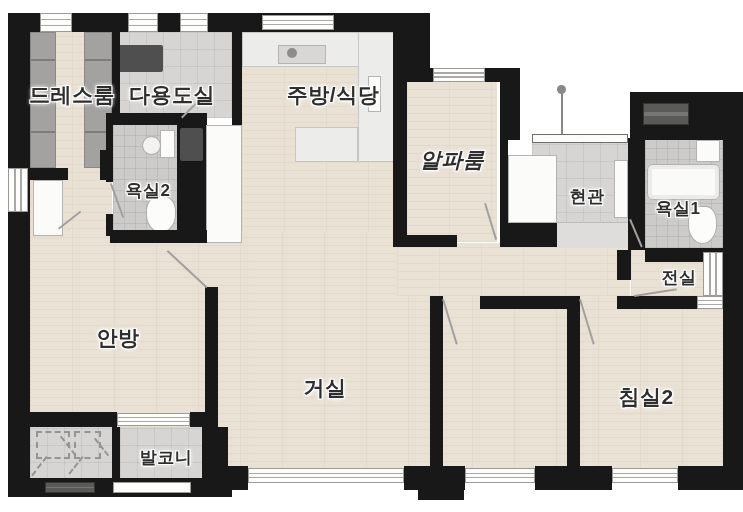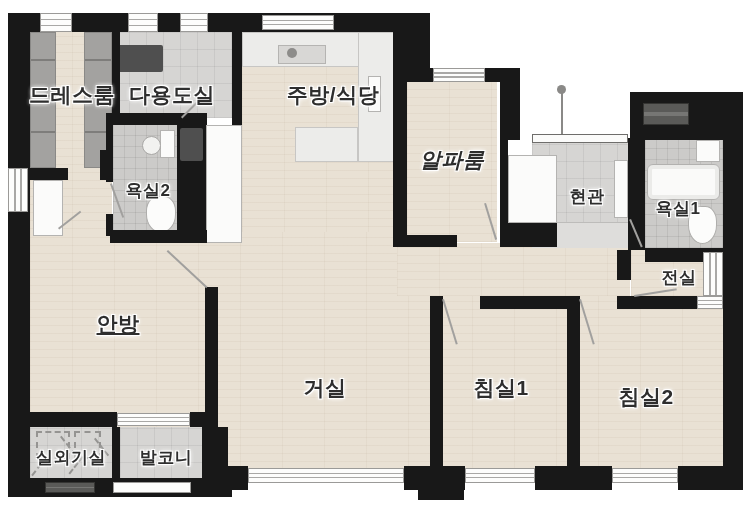--- a/index.html
+++ b/index.html
@@ -165,20 +165,18 @@
   <div class="door" style="left:634px;top:295px;width:43px;height:2px;transform:rotate(-9deg);"></div>
 
   <div class="label lg" style="left:72px;top:95px;">드레스룸</div>
   <div class="label lg" style="left:172px;top:95px;">다용도실</div>
   <div class="label lg" style="left:300px;top:95px;margin-left:33px;">주방/식당</div>
   <div class="label lg" style="left:452px;top:160px;font-style:italic;">알파룸</div>
   <div class="label sm" style="left:587px;top:196px;">현관</div>
   <div class="label sm" style="left:678px;top:208px;">욕실1</div>
   <div class="label sm" style="left:148px;top:190px;">욕실2</div>
   <div class="label sm" style="left:679px;top:277px;">전실</div>
-  <div class="label lg" style="left:118px;top:324px;text-decoration:underline;">안방</div>
+  <div class="label lg" style="left:118px;top:338px;">안방</div>
   <div class="label lg" style="left:325px;top:388px;">거실</div>
-  <div class="label lg" style="left:501px;top:388px;">침실1</div>
   <div class="label lg" style="left:646px;top:388px;margin-top:9px;">침실2</div>
-  <div class="label sm" style="left:71px;top:457px;">실외기실</div>
   <div class="label sm" style="left:166px;top:457px;">발코니</div>
 
 </div>
 
 </body></html>

